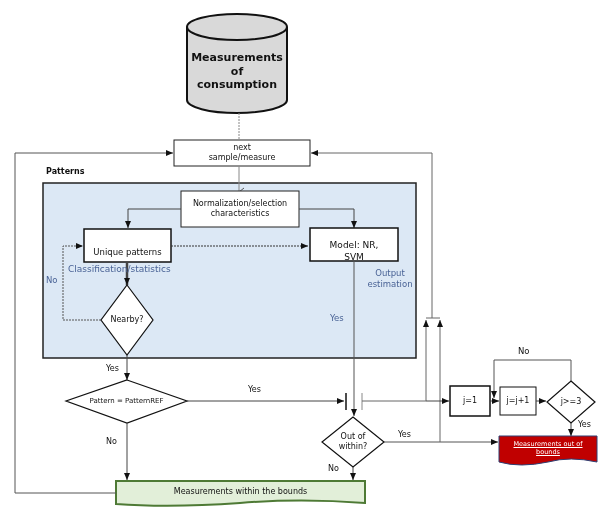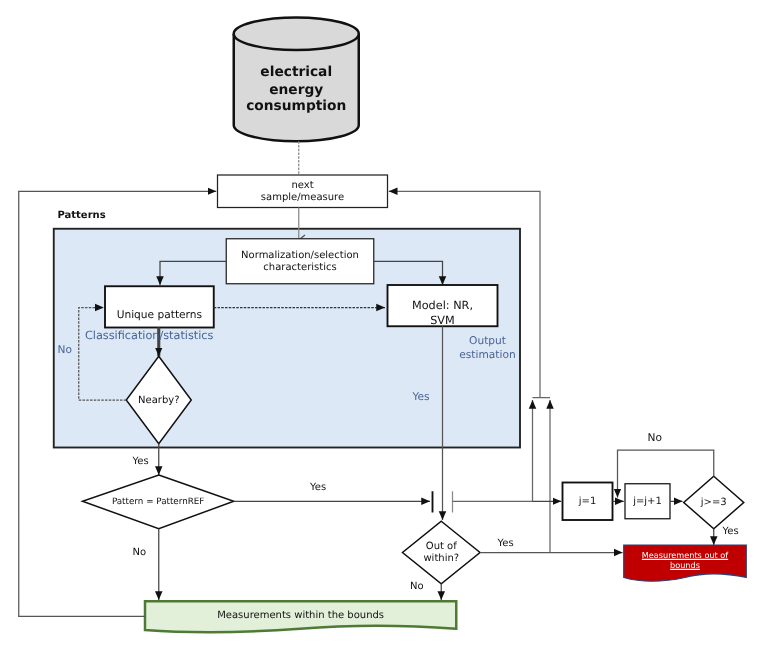--- a/index.html
+++ b/index.html
@@ -93,21 +93,21 @@
   <line x1="571" y1="423" x2="571" y2="436" stroke="#444" stroke-width="1" marker-end="url(#arr)"></line>
 
   <path d="M499,436 L597,436 L597,462 Q570,456 548,462 Q520,468 499,462 Z" fill="#c00000" stroke="#2f3f73" stroke-width="1"></path>
 
   <path d="M116,481 L365,481 L365,503 Q300,498 240,503 Q170,508 116,504 Z" fill="#e2efd9" stroke="#4e7a35" stroke-width="2"></path>
 
   <polyline points="116,493 15,493 15,153 173,153" fill="none" stroke="#555" stroke-width="1" marker-end="url(#arr)"></polyline>
 </svg>
 
 <div class="lbl bold" style="left:187px;top:44px;width:100px;height:55px;font-size:11px;flex-direction:column;">
-  <span>electrical energy</span>
+  <span>Measurements of</span>
   <span>consumption</span>
 </div>
 
 <div class="lbl" style="left:174px;top:140px;width:136px;height:26px;font-size:8px;flex-direction:column;">
   <span>next</span>
   <span>sample/measure</span>
 </div>
 
 <div class="lbl bold" style="left:46px;top:167px;font-size:8px;justify-content:flex-start;">Patterns</div>
 

